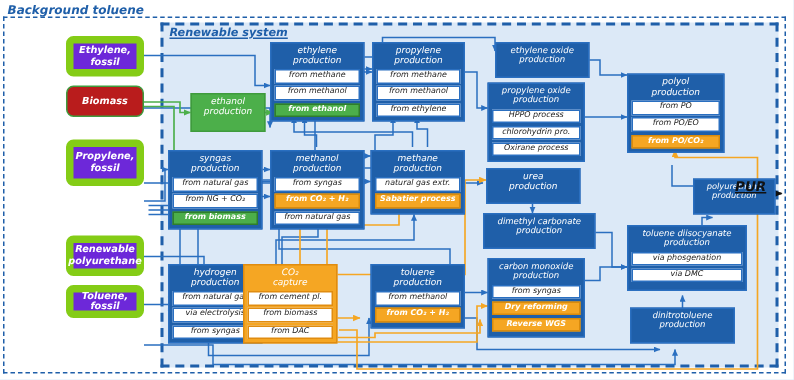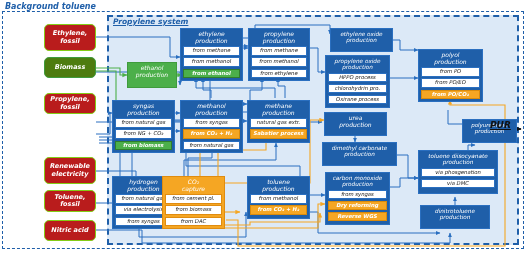--- a/index.html
+++ b/index.html
@@ -58,38 +58,38 @@
   .opt.hl-green{background:#4caf4a;color:#ffffff;border-color:#2f7d2d;font-weight:bold;}
   .opt.hl-orange{background:#f5a623;color:#ffffff;border-color:#d98b0d;font-weight:bold;}
 
   
   .bgnode{
     position:absolute;box-sizing:border-box;border-radius:5px;
     display:flex;align-items:center;justify-content:center;
     text-align:center;font-style:italic;font-weight:bold;color:#fff;
     line-height:1.15;white-space:pre-line;
   }
-  .bgnode.b{background:#b91c1c;border:1px solid #84cc16;}
-  .bgnode.g{background:#4d7c0f;border:1px solid #3f9b3d;}
+  .bgnode.b{background:#6d28d9;border:5px solid #84cc16;}
+  .bgnode.g{background:#b91c1c;border:1px solid #3f9b3d;}
 
   #pur-out{
     position:absolute;left:490px;top:120px;font-size:9px;font-weight:bold;
     font-style:italic;color:#111;text-decoration:underline;
   }
 </style>
 </head>
 <body>
 
 <div id="root">
 
   <div id="bg-frame"></div>
   <div id="fg-frame"></div>
 
   <div class="lbl" id="bg-label">Background toluene</div>
-  <div class="lbl" id="fg-label">Propylene system</div>
+  <div class="lbl" id="fg-label">Renewable system</div>
 
   <svg id="wires" viewBox="0 0 529 253">
     <defs>
       <marker id="ab" markerWidth="5" markerHeight="5" refX="4.2" refY="2" orient="auto">
         <path d="M0,0 L4.5,2 L0,4 z" fill="#2a6fc0"></path>
       </marker>
       <marker id="ag" markerWidth="5" markerHeight="5" refX="4.2" refY="2" orient="auto">
         <path d="M0,0 L4.5,2 L0,4 z" fill="#4caf4a"></path>
       </marker>
       <marker id="ao" markerWidth="5" markerHeight="5" refX="4.2" refY="2" orient="auto">
@@ -194,31 +194,30 @@
     <g fill="none" stroke="#111" stroke-width="1.4" marker-end="url(#ak)">
       <path d="M487,129 L521,129"></path>
     </g>
   </svg>
 
   <div class="bgnode b" style="left:44px;top:24px;width:52px;height:27px;font-size:6.5px;">Ethylene,
 fossil</div>
 
   <div class="bgnode g" style="left:44px;top:57px;width:52px;height:21px;font-size:6.5px;">Biomass</div>
 
-  <div class="bgnode b" style="left:44px;top:93px;width:52px;height:21px;font-size:6.5px;">Propylene,
+  <div class="bgnode b" style="left:44px;top:93px;width:52px;height:31px;font-size:6.5px;">Propylene,
 fossil</div>
 
 
   <div class="bgnode b" style="left:44px;top:157px;width:52px;height:27px;font-size:6.5px;">Renewable
-electricity</div>
+polyurethane</div>
 
   <div class="bgnode b" style="left:44px;top:190px;width:52px;height:22px;font-size:6.5px;">Toluene,
 fossil</div>
 
-  <div class="bgnode b" style="left:44px;top:220px;width:52px;height:21px;font-size:6.5px;">Nitric acid</div>
 
   <div class="node green" style="left:127px;top:62px;width:50px;height:26px;">
     <div class="hdr" style="font-size:6px;">ethanol
 production</div>
   </div>
 
   <div class="node blue" style="left:112px;top:100px;width:63px;height:53px;">
     <div class="hdr" style="font-size:6px;">syngas
 production</div>
     <div class="opts">

